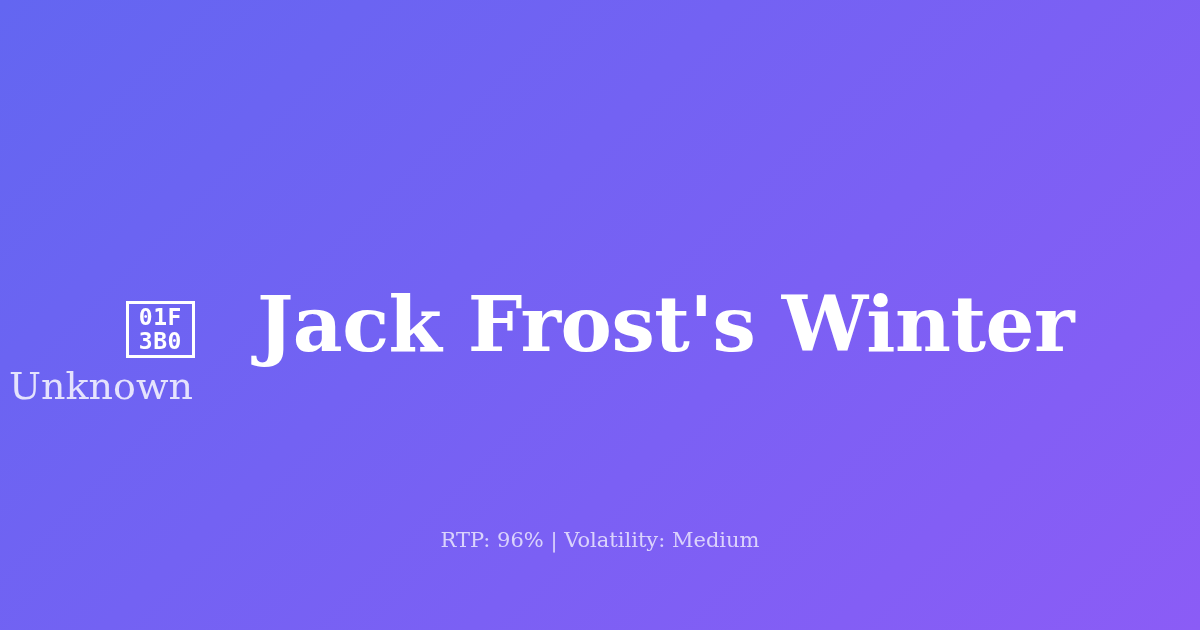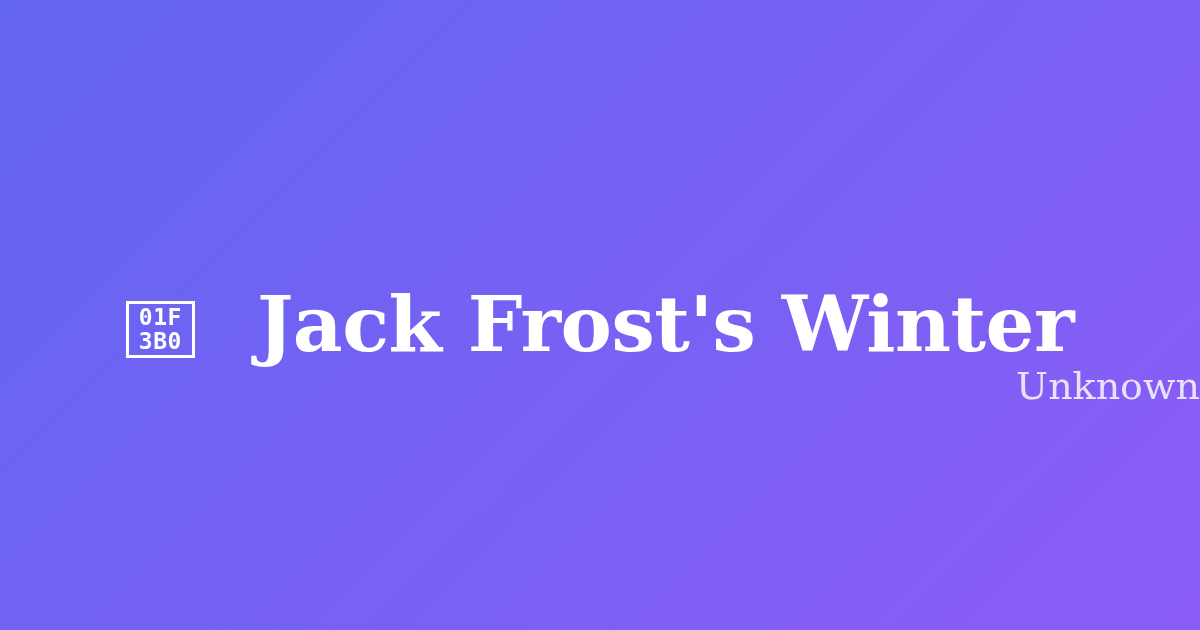--- a/index.html
+++ b/index.html
@@ -80,24 +80,24 @@
     color: #FFFFFF;
     line-height: 1.05;
     letter-spacing: -0.5px;
     white-space: nowrap;
     margin-left: 40px;
   }
 
   
   .game-provider {
     position: absolute;
-    left: 0;
+    left: 9px;
     right: 0;
     top: 364px;
-    text-align: right;
+    text-align: left;
     font-family: "DejaVu Serif", "Liberation Serif", serif;
     font-size: 38px;
     font-weight: 400;
     line-height: 1.2;
     color: rgba(255, 255, 255, 0.82);
   }
 
   
   .game-stats {
     position: absolute;
@@ -122,14 +122,15 @@
       <span class="tofu">
         <span>01F</span>
         <span>3B0</span>
       </span>
     </span>
     <h1 class="game-title">Jack Frost's Winter</h1>
   </div>
 
   <div class="game-provider">Unknown</div>
 
+  <div class="game-stats">RTP: 96% | Volatility: Medium</div>
 
 </div>
 
 </body></html>

